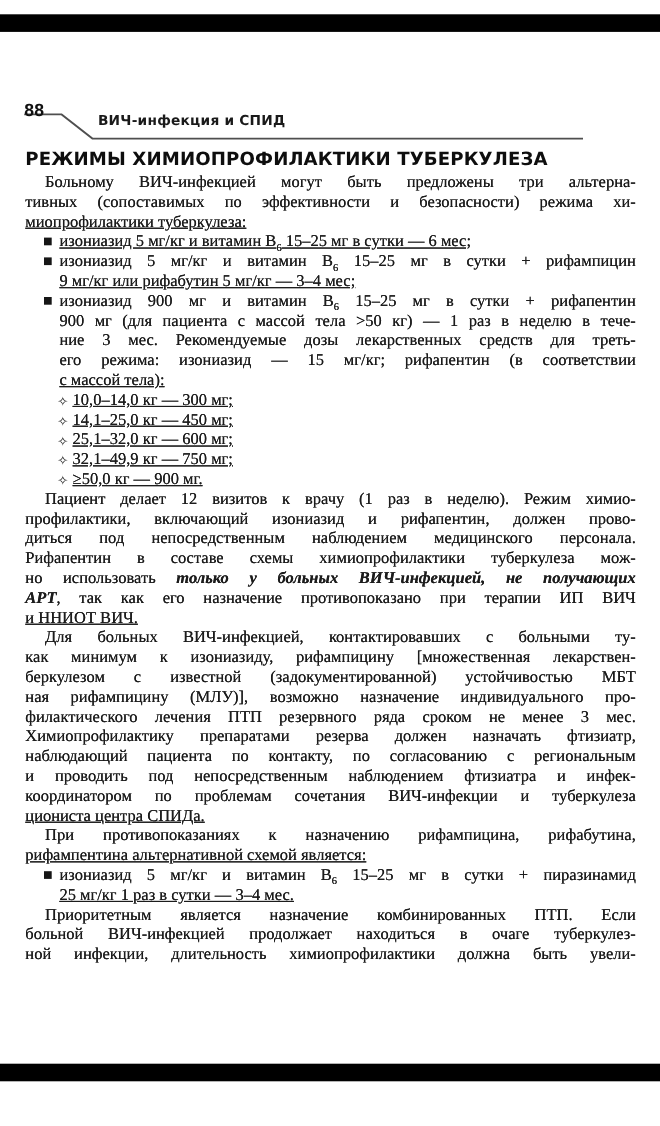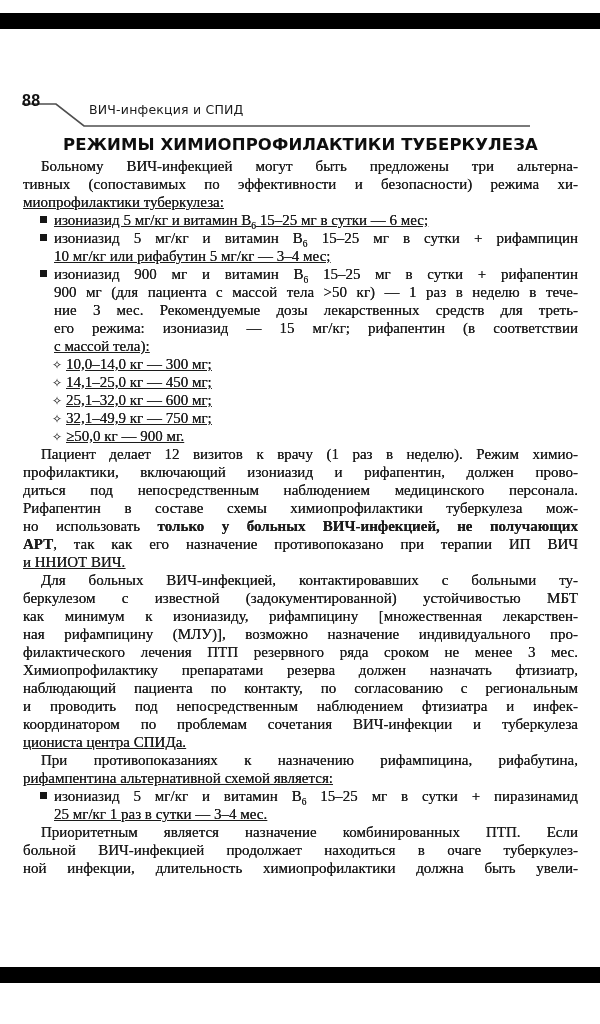--- a/index.html
+++ b/index.html
@@ -13,21 +13,21 @@
 
   .hdr-rule{position:absolute;top:100px;left:0;width:600px;height:30px;}
   .pg-num{
     position:absolute;top:92px;left:22px;
     font-family:Liberation Sans, sans-serif;
     font-weight:bold;font-size:16px;color:#111;letter-spacing:.3px;
   }
   .run-title{
     position:absolute;top:102px;left:89px;
     font-family:"DejaVu Sans","Liberation Sans",sans-serif;
-    font-weight:normal;font-size:12.5px;color:#1a1a1a;letter-spacing:.2px;
+    font-weight:bold;font-size:12.5px;color:#1a1a1a;letter-spacing:.2px;
   }
   .sec-title{
     position:absolute;top:135px;left:23px;width:555px;
     font-family:"DejaVu Sans","Liberation Sans",sans-serif;
     font-weight:bold;font-size:16.5px;color:#0e0e0e;letter-spacing:.1px;
     white-space:nowrap;
   }
   .page-body{
     position:absolute;top:157px;left:23px;width:555px;
     font-size:15px;line-height:18px;color:#1c1c1c;
@@ -39,46 +39,46 @@
   .ind{padding-left:18px;}
   .bl{padding-left:31px;position:relative;box-sizing:border-box;}
   .dl{padding-left:43px;position:relative;box-sizing:border-box;}
   .sq{position:absolute;left:17px;top:5px;width:7px;height:7px;background:#161616;}
   .di{
     position:absolute;left:29px;top:1px;
     font-family:"DejaVu Sans",sans-serif;font-size:12px;color:#222;
     text-shadow:none;
   }
   sub.s6{font-size:9.5px;line-height:0;}
-  .bi{font-weight:bold;margin-top:32px;}
+  .bi{font-weight:bold;font-style:italic;margin-top:32px;}
 </style>
 </head>
 <body>
 
 <div class="bar top"></div>
 <div class="bar bottom"></div>
 
 <svg class="hdr-rule" viewBox="0 0 600 30">
   <polyline points="22,4 56,4 84,26 530,26" fill="none" stroke="#4f4f4f" stroke-width="1.7"></polyline>
 </svg>
 <div class="pg-num">88</div>
 <div class="run-title">ВИЧ-инфекция и СПИД</div>
 
-<h1 class="sec-title" style="margin:0;text-align:center;">РЕЖИМЫ ХИМИОПРОФИЛАКТИКИ ТУБЕРКУЛЕЗА</h1>
+<h1 class="sec-title" style="margin:0;">РЕЖИМЫ ХИМИОПРОФИЛАКТИКИ ТУБЕРКУЛЕЗА</h1>
 
 <div class="page-body">
 
   <div class="j ind">Больному ВИЧ-инфекцией могут быть предложены три альтерна-</div>
   <div class="j">тивных (сопоставимых по эффективности и безопасности) режима хи-</div>
   <div class="l">миопрофилактики туберкулеза:</div>
 
   <div class="l bl"><span class="sq"></span><span>изониазид 5 мг/кг и витамин В</span><sub class="s6">6</sub><span> 15–25 мг в сутки — 6 мес;</span></div>
 
   <div class="j bl"><span class="sq"></span><span>изониазид 5 мг/кг и витамин В</span><sub class="s6">6</sub><span> 15–25 мг в сутки + рифампицин</span></div>
-  <div class="l bl">10 мг/кг или рифабутин 5 мг/кг — 3–4 мес;</div>
+  <div class="l bl">9 мг/кг или рифабутин 5 мг/кг — 3–4 мес;</div>
 
   <div class="j bl"><span class="sq"></span><span>изониазид 900 мг и витамин В</span><sub class="s6">6</sub><span> 15–25 мг в сутки + рифапентин</span></div>
   <div class="j bl">900 мг (для пациента с массой тела &gt;50 кг) — 1 раз в неделю в тече-</div>
   <div class="j bl">ние 3 мес. Рекомендуемые дозы лекарственных средств для треть-</div>
   <div class="j bl">его режима: изониазид — 15 мг/кг; рифапентин (в соответствии</div>
   <div class="l bl">с массой тела):</div>
 
   <div class="l dl"><span class="di">✧</span><span>10,0–14,0 кг — 300 мг;</span></div>
   <div class="l dl"><span class="di">✧</span><span>14,1–25,0 кг — 450 мг;</span></div>
   <div class="l dl"><span class="di">✧</span><span>25,1–32,0 кг — 600 мг;</span></div>
@@ -87,22 +87,22 @@
 
   <div class="j ind">Пациент делает 12 визитов к врачу (1 раз в неделю). Режим химио-</div>
   <div class="j">профилактики, включающий изониазид и рифапентин, должен прово-</div>
   <div class="j">диться под непосредственным наблюдением медицинского персонала.</div>
   <div class="j">Рифапентин в составе схемы химиопрофилактики туберкулеза мож-</div>
   <div class="j"><span>но использовать </span><span class="bi">только у больных ВИЧ-инфекцией, не получающих</span></div>
   <div class="j"><span class="bi">АРТ</span><span>, так как его назначение противопоказано при терапии ИП ВИЧ</span></div>
   <div class="l">и ННИОТ ВИЧ.</div>
 
   <div class="j ind">Для больных ВИЧ-инфекцией, контактировавших с больными ту-</div>
+  <div class="j">как минимум к изониазиду, рифампицину [множественная лекарствен-</div>
   <div class="j">беркулезом с известной (задокументированной) устойчивостью МБТ</div>
-  <div class="j">как минимум к изониазиду, рифампицину [множественная лекарствен-</div>
   <div class="j">ная рифампицину (МЛУ)], возможно назначение индивидуального про-</div>
   <div class="j">филактического лечения ПТП резервного ряда сроком не менее 3 мес.</div>
   <div class="j">Химиопрофилактику препаратами резерва должен назначать фтизиатр,</div>
   <div class="j">наблюдающий пациента по контакту, по согласованию с региональным</div>
   <div class="j">и проводить под непосредственным наблюдением фтизиатра и инфек-</div>
   <div class="j">координатором по проблемам сочетания ВИЧ-инфекции и туберкулеза</div>
   <div class="l">циониста центра СПИДа.</div>
 
   <div class="j ind">При противопоказаниях к назначению рифампицина, рифабутина,</div>
   <div class="l">рифампентина альтернативной схемой является:</div>

